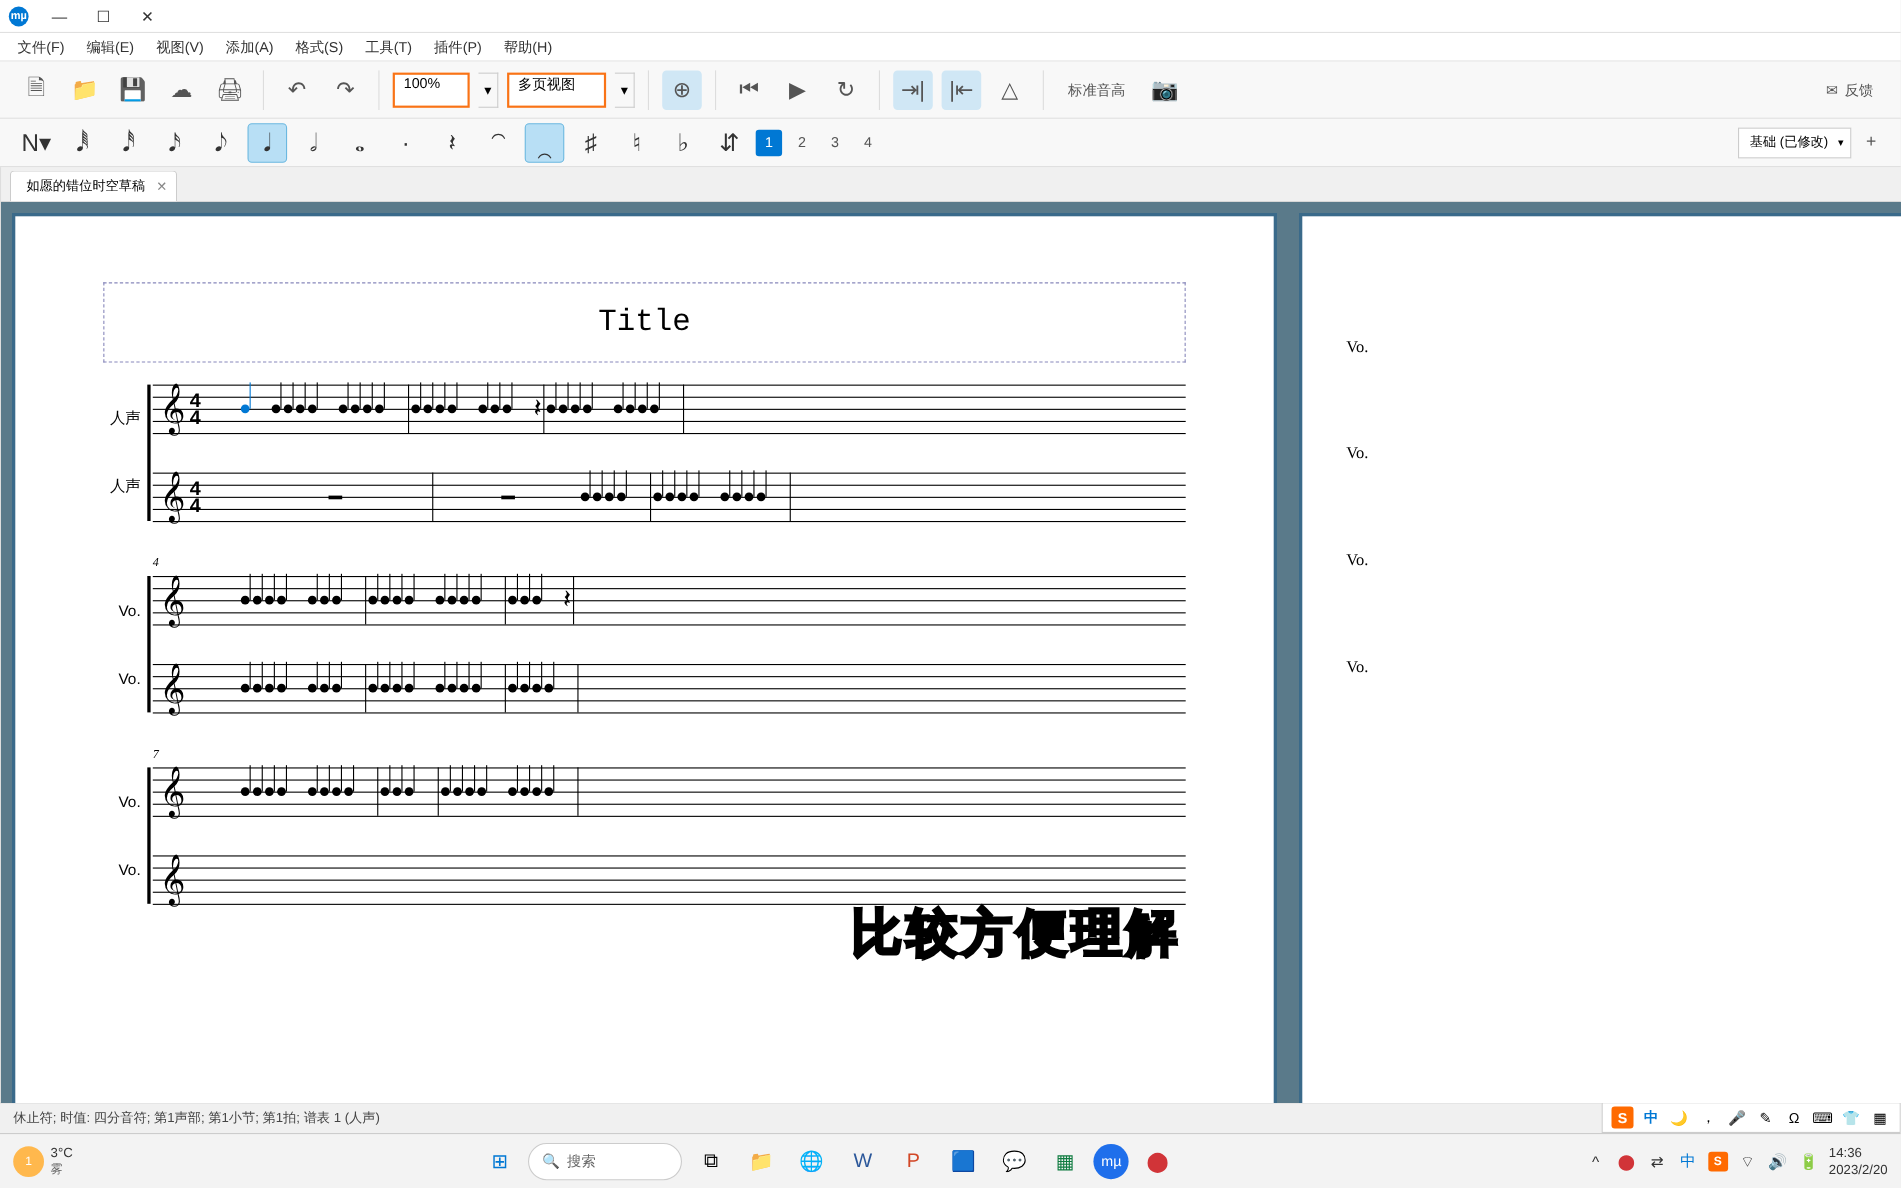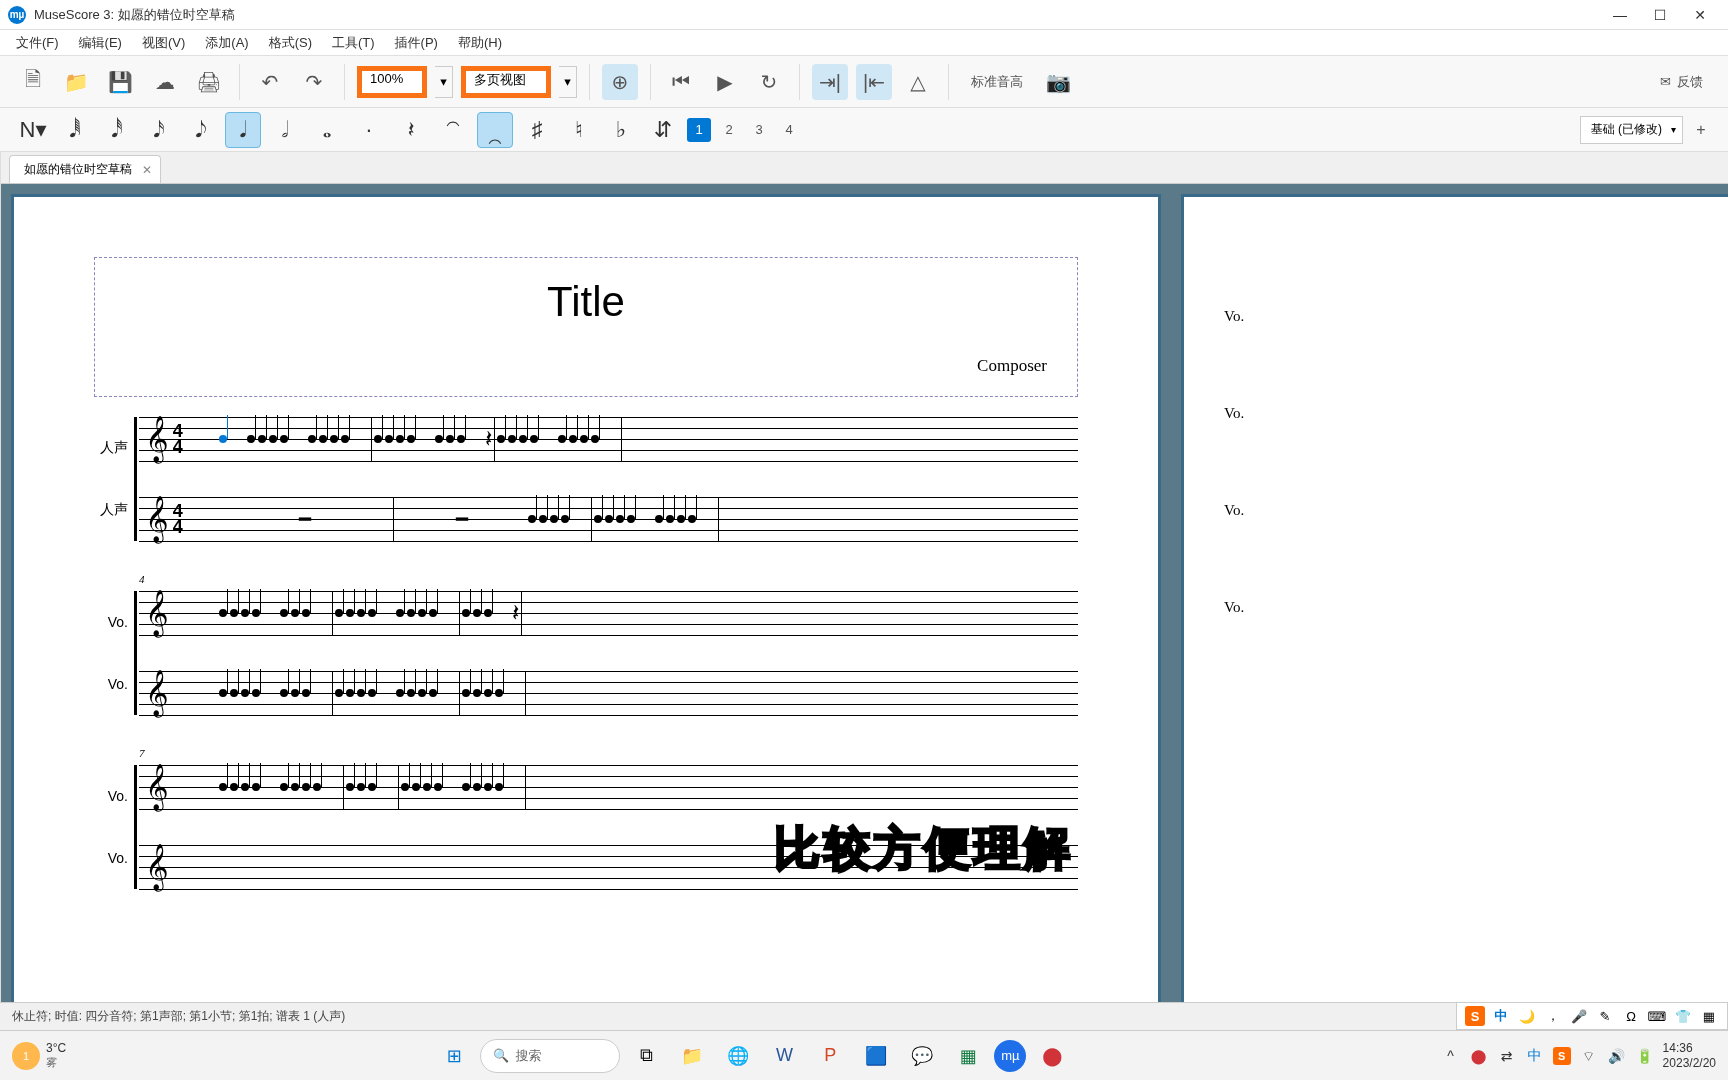--- a/index.html
+++ b/index.html
@@ -10,21 +10,21 @@
 .titlebar .title { flex:1; font-size:13px; color:#333; }
 .titlebar .winbtn { width:40px;height:30px;display:flex;align-items:center;justify-content:center;color:#333;font-size:14px; }
 
 .menubar { height:26px; background:#fff; display:flex; align-items:center; padding:0 8px; gap:4px; border-bottom:1px solid #e0e0e0; }
 .menubar .menu-item { padding:2px 8px; font-size:13px; color:#333; }
 
 .toolbar1 { height:52px; background:#f8f8f8; display:flex; align-items:center; padding:0 15px; gap:8px; border-bottom:1px solid #ddd; }
 .toolbar1 .tb-btn { width:36px;height:36px;display:flex;align-items:center;justify-content:center;font-size:20px;color:#555;border-radius:4px; }
 .toolbar1 .tb-btn.active { background:#d0e7f5; }
 .toolbar1 .sep { width:1px;height:36px;background:#ddd;margin:0 4px; }
-.toolbar1 select,.toolbar1 .combo { height:32px;border:5px solid #f97316;background:#fff;padding:0 8px;font-size:13px; }
+.toolbar1 select,.toolbar1 .combo { height:32px;border:2px solid #f97316;background:#fff;padding:0 8px;font-size:13px; }
 .toolbar1 .zoom { width:70px; }
 .toolbar1 .view { width:90px; }
 .toolbar1 .spacer { flex:1; }
 .toolbar1 .right-item { display:flex;align-items:center;gap:6px;padding:0 10px;font-size:13px;color:#555;text-align:right; }
 
 .toolbar2 { height:44px; background:#f8f8f8; display:flex; align-items:center; padding:0 15px; gap:6px; border-bottom:1px solid #ddd; }
 .toolbar2 .note-btn { width:36px;height:36px;display:flex;align-items:center;justify-content:center;font-size:22px;color:#333;border-radius:4px; }
 .toolbar2 .note-btn.active { background:#b8dff5;border:1px solid #6bb8e0; }
 .toolbar2 .voice-btn { width:24px;height:24px;display:flex;align-items:center;justify-content:center;font-size:13px;border-radius:3px;color:#555; }
 .toolbar2 .voice-btn.active { background:#0078d4;color:#fff; }
@@ -42,21 +42,21 @@
 .palette-section-header { height:36px;display:flex;align-items:center;padding:0 12px;font-size:13px;cursor:pointer; }
 
 .score-area { flex:1;display:flex;flex-direction:column;background:#e8e8e8; }
 .tab-bar { height:32px;background:#f0f0f0;display:flex;align-items:flex-end;padding:0 8px;border-bottom:1px solid #ccc; }
 .tab { height:28px;padding:0 28px 0 14px;background:#fff;border:1px solid #ccc;border-bottom:none;font-size:12px;display:flex;align-items:center;position:relative;border-radius:4px 4px 0 0; }
 .tab .close { position:absolute;right:8px;font-size:12px;color:#888; }
 .score-viewport { flex:1;overflow:auto;background:#5a7a8a;padding:0;display:flex;gap:20px;padding-left:10px; }
 .page { background:#fff;width:1150px;min-height:1450px;margin-top:10px;padding:60px 80px;border:3px solid #3a6a8a;position:relative;flex-shrink:0; }
 .page2 { background:#fff;width:600px;min-height:1450px;margin-top:10px;padding:60px 40px;border:3px solid #3a6a8a;position:relative;flex-shrink:0; }
 .score-title-box { border:1px dashed #88b;padding:20px 30px;margin-bottom:20px; }
-.score-title { text-align:center;font-family:Liberation Sans, sans-serif;font-size:42px; }
+.score-title { text-align:center;font-family:Liberation Mono, monospace;font-size:28px; }
 .score-composer { text-align:right;font-family:"Times New Roman",serif;font-size:17px;margin-top:30px; }
 .tempo { font-family:"Times New Roman",serif;font-size:18px;font-weight:bold;margin-left:50px;margin-bottom:8px; }
 .system { display:flex;margin-bottom:50px; }
 .inst-name { width:40px;font-family:"Times New Roman",serif;font-size:14px;display:flex;flex-direction:column;justify-content:space-around;text-align:right;padding-right:6px; }
 .staves { flex:1;border-left:3px solid #000;padding-left:2px; }
 .staff { height:44px;position:relative;margin-bottom:36px; }
 .staff:last-child { margin-bottom:0; }
 .staff-lines { position:absolute;inset:0; }
 .staff-lines div { height:1px;background:#000;position:absolute;left:0;right:0; }
 .staff-content { position:absolute;left:6px;top:-6px;font-family:serif;font-size:36px;display:flex;align-items:center;gap:4px;height:56px; }
@@ -89,21 +89,20 @@
 .taskbar .task-search { width:140px;height:34px;border-radius:17px;background:#fff;border:1px solid #ccc;display:flex;align-items:center;padding:0 12px;font-size:13px;color:#666;gap:6px; }
 .taskbar .tray { display:flex;align-items:center;gap:8px;font-size:12px;color:#333; }
 .taskbar .tray .tray-icon { width:20px;height:20px;display:flex;align-items:center;justify-content:center;font-size:14px; }
 .taskbar .clock { text-align:left;line-height:1.2; }
 </style>
 </head>
 <body>
 
 <div class="titlebar">
   <div class="logo">mµ</div>
-  <div class="title">MuseScore 3: 如愿的错位时空草稿</div>
   <div class="winbtn">—</div>
   <div class="winbtn">☐</div>
   <div class="winbtn">✕</div>
 </div>
 
 <div class="menubar">
   <div class="menu-item">文件(F)</div>
   <div class="menu-item">编辑(E)</div>
   <div class="menu-item">视图(V)</div>
   <div class="menu-item">添加(A)</div>
@@ -236,21 +235,20 @@
     <div class="tab-bar">
       <div class="tab">
         <span>如愿的错位时空草稿</span>
         <span class="close">✕</span>
       </div>
     </div>
     <div class="score-viewport">
       <div class="page">
         <div class="score-title-box">
           <div class="score-title">Title</div>
-          <div class="score-composer">Composer</div>
         </div>
 
         <div class="system">
           <div class="inst-name">
             <div>人声</div>
             <div>人声</div>
           </div>
           <div class="staves">
             <div class="staff">
               <div class="staff-lines">

